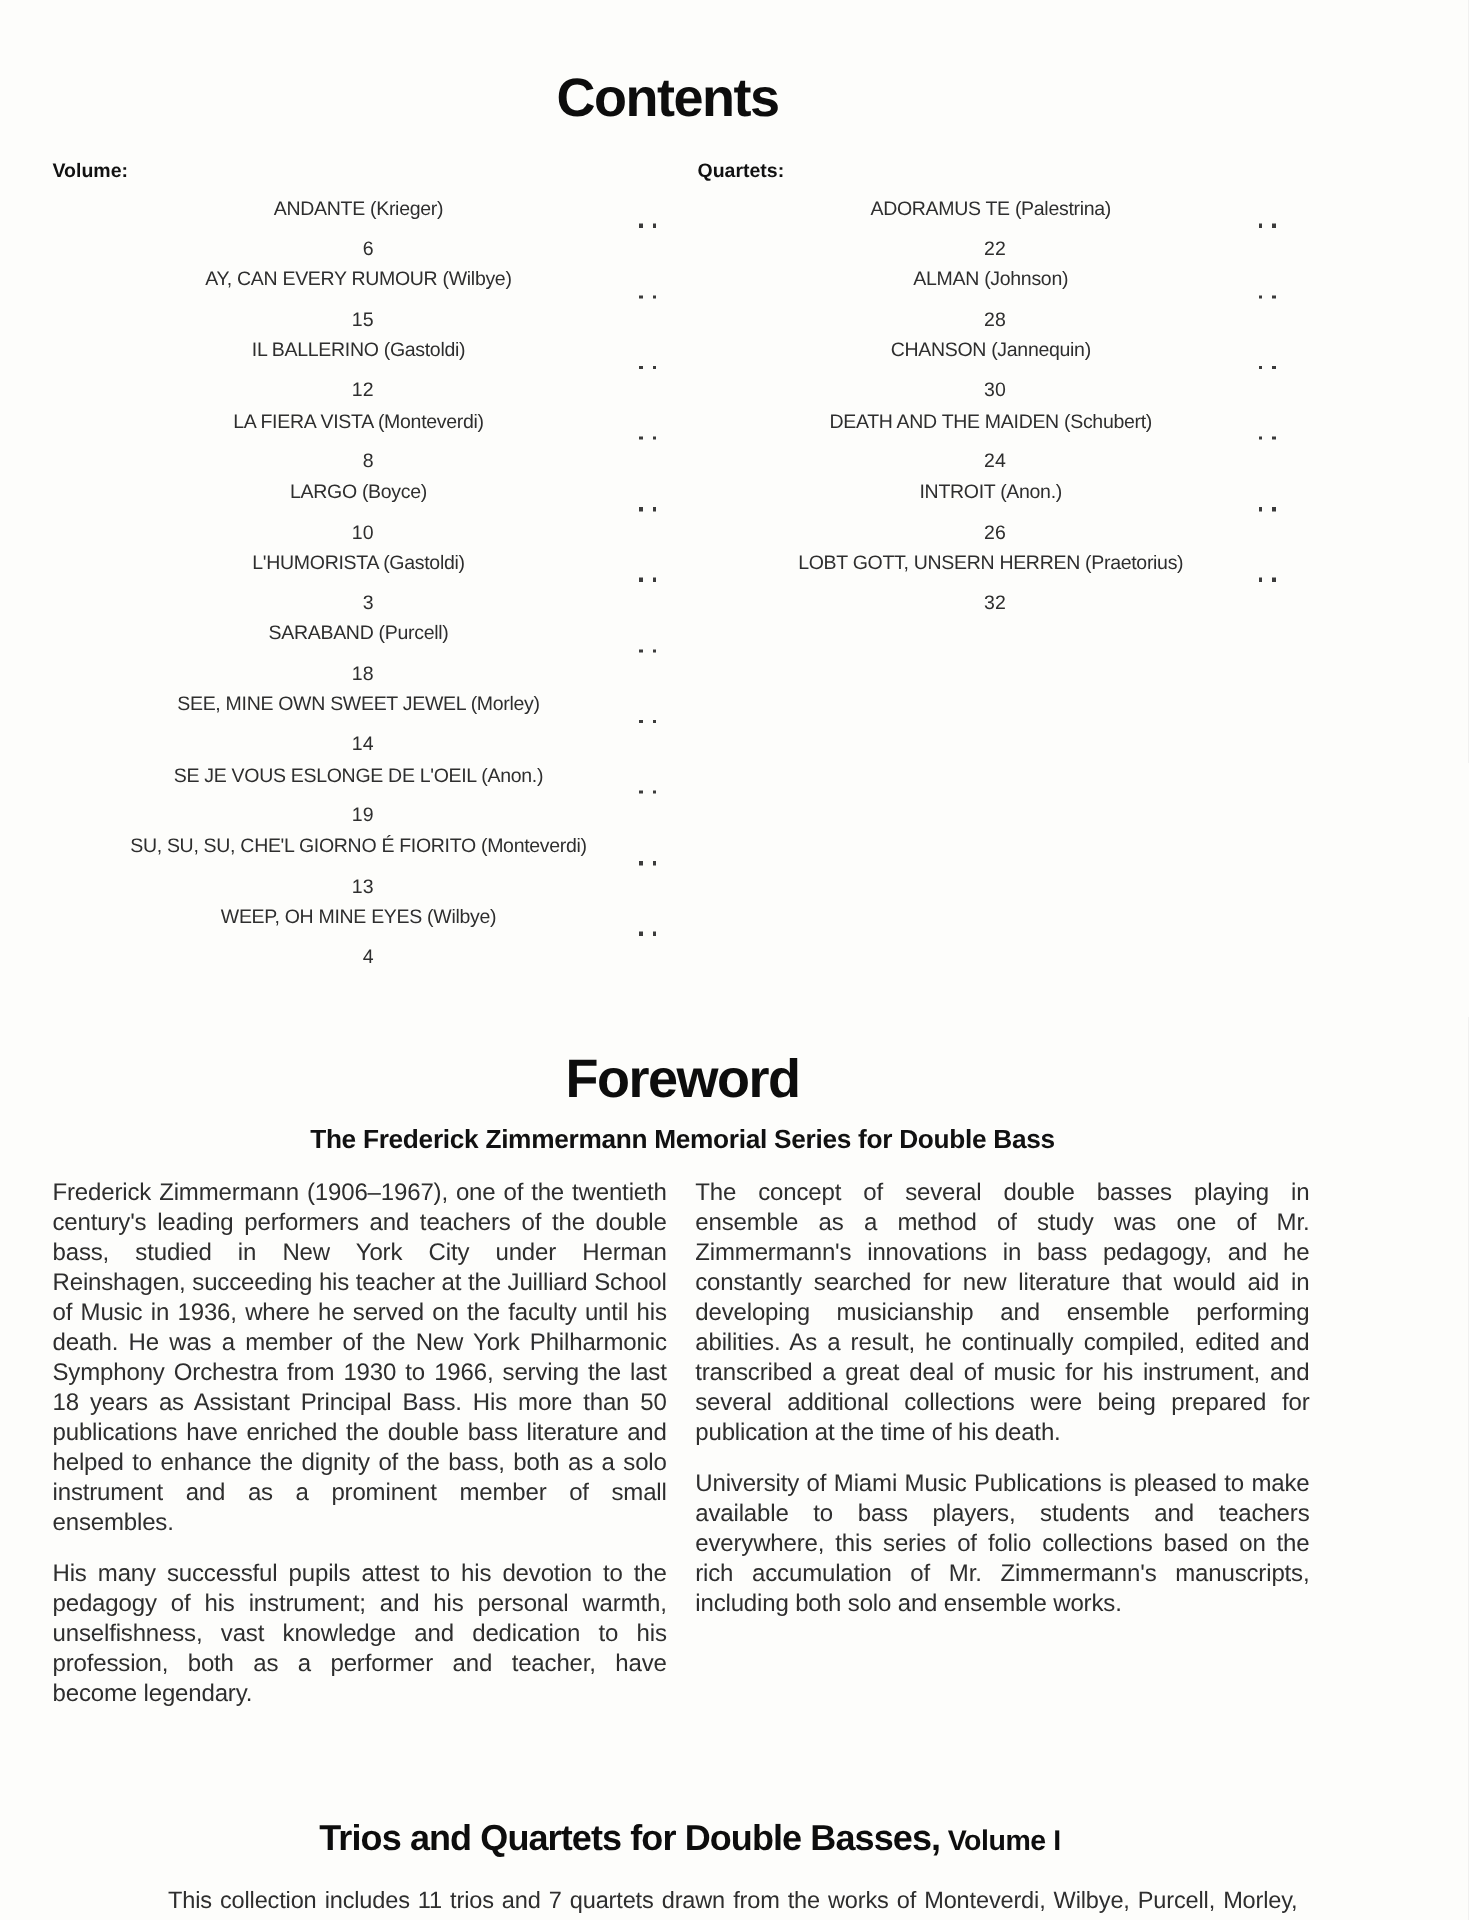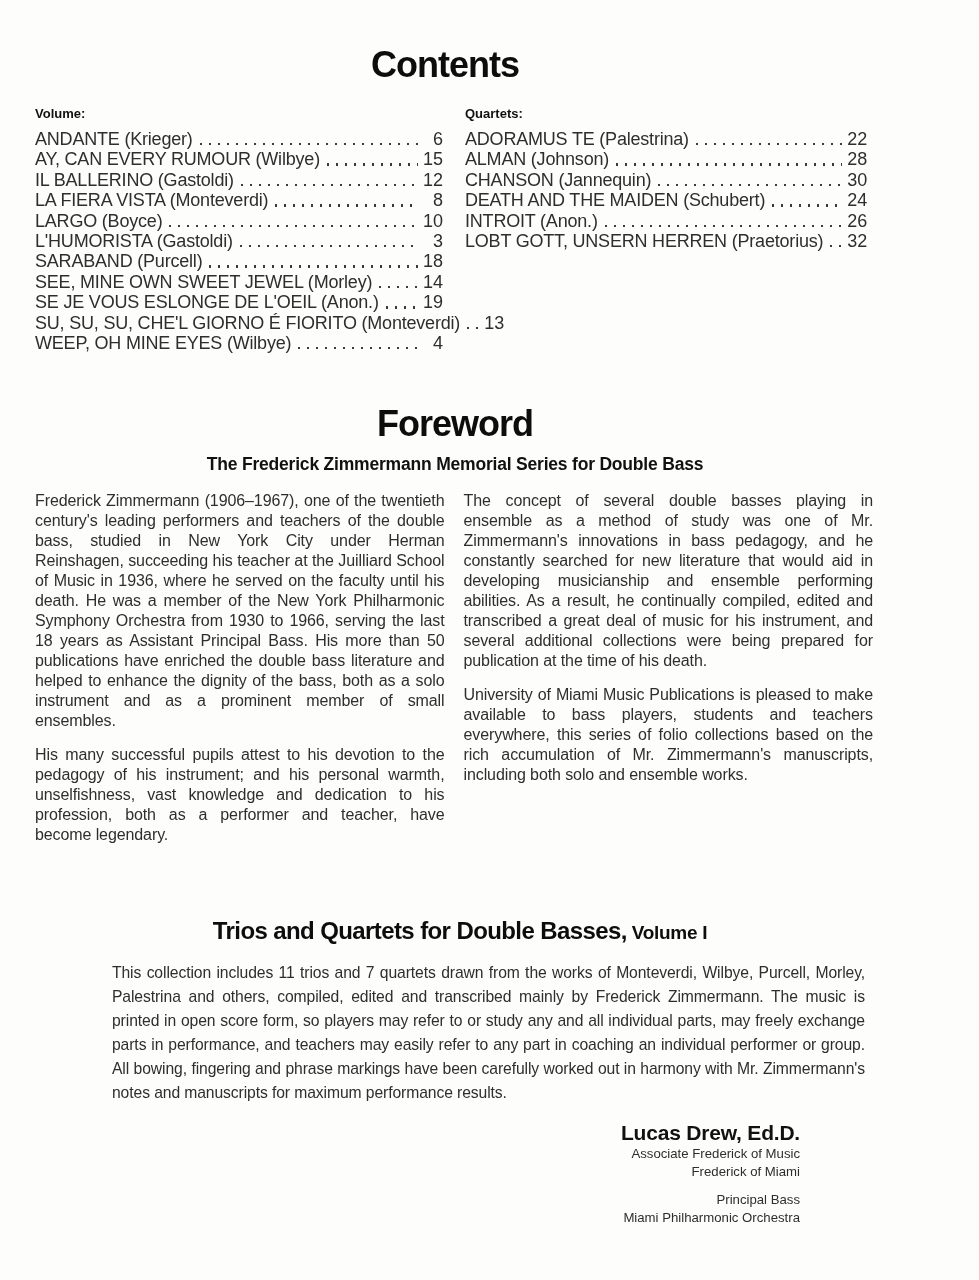--- a/index.html
+++ b/index.html
@@ -40,24 +40,25 @@
 
   .toc-label {
     font-size: 13px;
     font-weight: bold;
     color: #111;
     margin-bottom: 8px;
   }
   .toc-row {
     display: flex;
     align-items: center;
-    font-size: 18px;
+    font-size: 13px;
     line-height: 20.4px;
     color: #2e2e2e;
     white-space: nowrap;
+    flex-direction: column;
   }
   .toc-title { flex: none; letter-spacing: -0.2px; }
   .toc-leader {
     flex: 1 1 auto;
     height: 2.4px;
     align-self: flex-end;
     margin: 0 5px 4px 7px;
     background: repeating-linear-gradient(to right, #3b3b3b 0 2.4px, transparent 2.4px 9px);
     min-width: 12px;
   }

